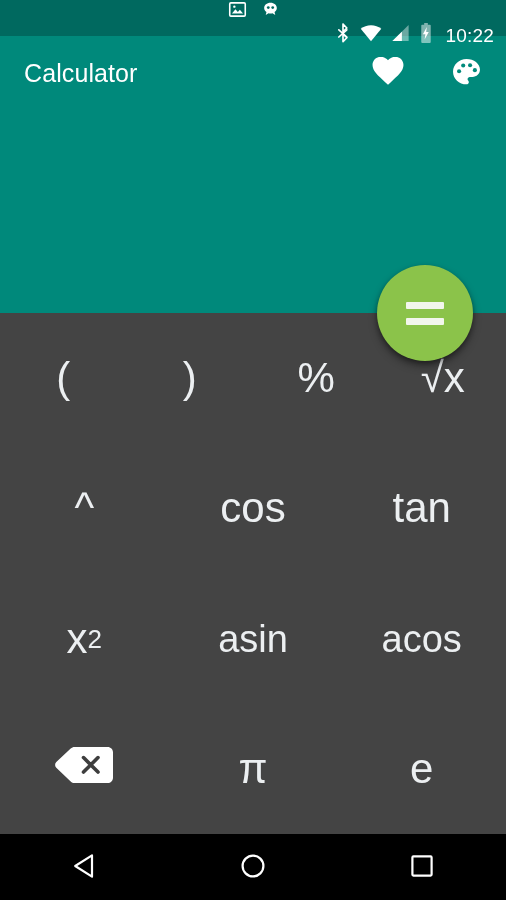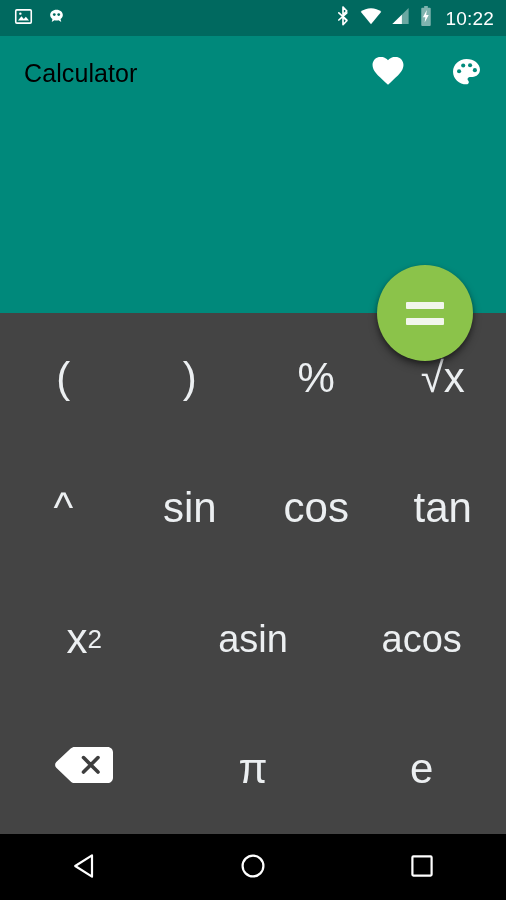--- a/index.html
+++ b/index.html
@@ -17,20 +17,21 @@
   }
 
   
   #status-bar {
     position:absolute; top:0; left:0;
     width:506px; height:36px;
     background:#00695f;
     display:flex; align-items:center;
     padding:0 12px 0 14px;
     z-index:40;
+    flex-direction:column;
   }
   #status-left { display:flex; align-items:center; gap:14px; }
   #status-right { margin-left:auto; display:flex; align-items:center; gap:9px; }
   .sicon { display:block; }
   #status-clock {
     color:#ffffff;
     font-size:19px;
     font-weight:normal;
     letter-spacing:0.2px;
     margin-left:3px;
@@ -40,21 +41,21 @@
   
   #app-bar {
     position:absolute; top:36px; left:0;
     width:506px; height:75px;
     background:#00897b;
     display:flex; align-items:center;
     padding:0 18px 0 24px;
     z-index:30;
   }
   #app-title {
-    color:#000000;
+    color:#ffffff;
     font-size:25px;
     font-weight:normal;
     letter-spacing:0.1px;
   }
   #app-actions { margin-left:auto; display:flex; align-items:center; gap:34px; }
   .appbar-btn {
     width:44px; height:44px;
     display:flex; align-items:center; justify-content:center;
     cursor:pointer;
     border:none; background:transparent;
@@ -218,21 +219,20 @@
 
     <div class="key-row">
       <button class="key">(</button>
       <button class="key">)</button>
       <button class="key">%</button>
       <button class="key">√x</button>
     </div>
 
     <div class="key-row">
       <button class="key">^</button>
-      <button class="key">sin</button>
       <button class="key">cos</button>
       <button class="key">tan</button>
     </div>
 
     <div class="key-row">
       <button class="key">
           <span>x</span>
           <sup>2</sup>
         </button>
       <button class="key small">asin</button>

